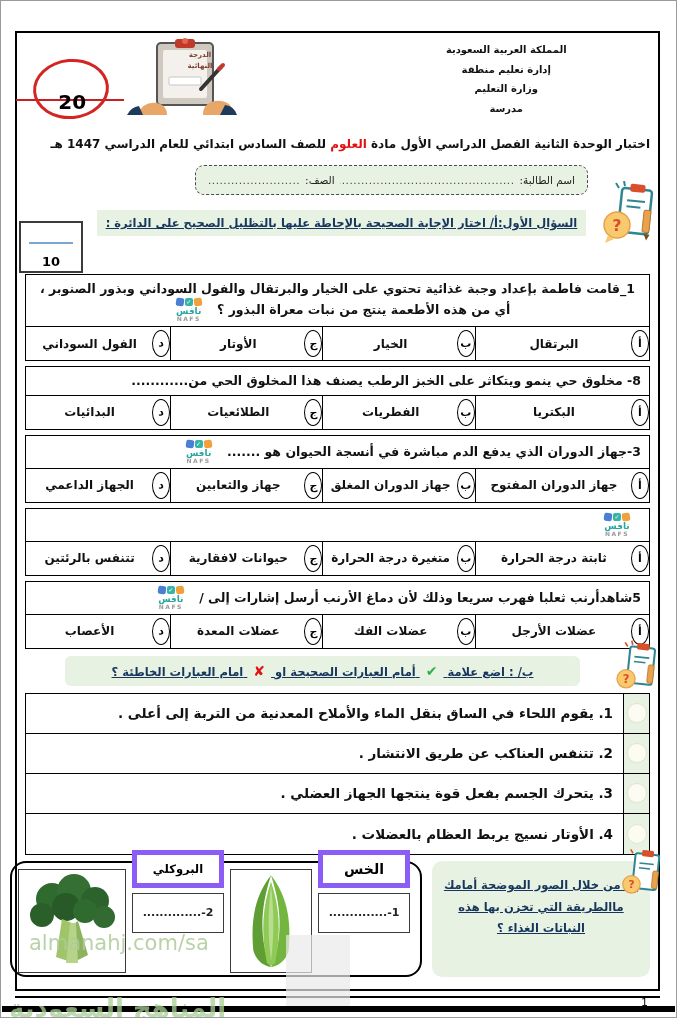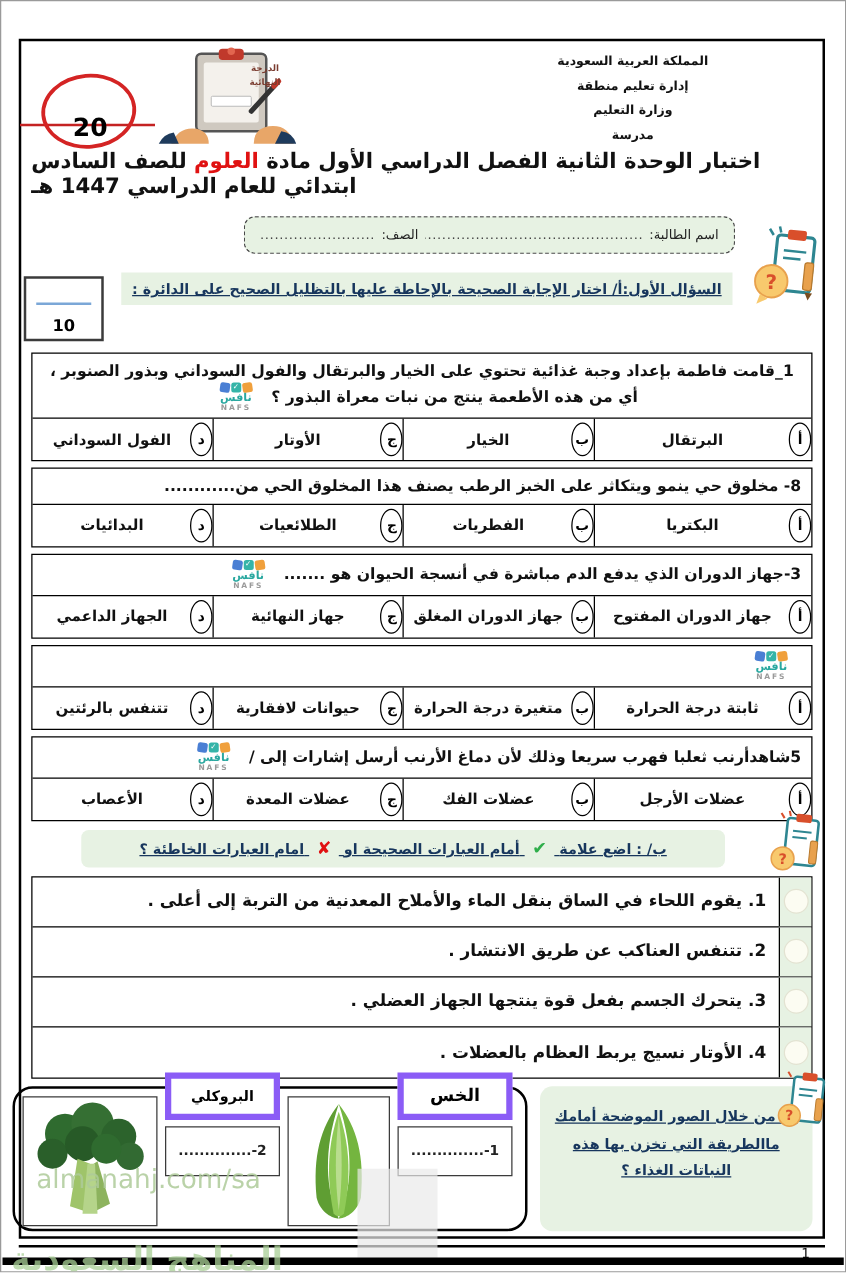--- a/index.html
+++ b/index.html
@@ -18,25 +18,25 @@
               line-height:1.95; padding-top:3px; }
   .header-art { flex:1; position:relative; }
 
   .red-line { position:absolute; left:-9px; top:62px; width:108px; height:2px; background:#c42222; }
   .score-circle { position:absolute; left:8px; top:22px; width:76px; height:60px;
                   border:3px solid #d42424; border-radius:50%; transform:rotate(-5deg);
                   display:flex; align-items:flex-end; justify-content:center; background:transparent; }
   .score-circle span { font-size:20px; font-weight:bold; color:#000; transform:rotate(5deg); padding-bottom:2px; }
 
   .clipboard-art { position:absolute; left:92px; top:0; width:120px; height:80px; }
-  .clip-words { position:absolute; left:164px; top:13px; width:46px; text-align:center;
+  .clip-words { position:absolute; left:152px; top:13px; width:46px; text-align:center;
                 font-size:7px; font-weight:bold; color:#7a3b2e; line-height:1.5; }
 
   
-  .exam-title { text-align:left; font-size:17px; font-weight:bold; color:#111; margin-top:2px; }
+  .exam-title { text-align:right; font-size:12px; font-weight:bold; color:#111; margin-top:20px; }
   .exam-title .subject { color:#e01212; }
 
   
   .student-box { margin:14px 62px 0 170px; background:#e7f2e3; border:1.6px dashed #4a4a4a;
                  border-radius:9px; padding:8px 12px; font-size:10.5px; color:#222;
                  display:flex; align-items:center; gap:5px; overflow:hidden; white-space:nowrap; }
   .student-box .dots { color:#444; letter-spacing:0.5px; overflow:hidden; }
   .dots-name { flex:1; }
 
   
@@ -276,21 +276,21 @@
         <div class="opt o1">
           <span class="letter">أ</span>
           <span class="opt-text">جهاز الدوران المفتوح</span>
         </div>
         <div class="opt o2">
           <span class="letter">ب</span>
           <span class="opt-text">جهاز الدوران المغلق</span>
         </div>
         <div class="opt o3">
           <span class="letter">ج</span>
-          <span class="opt-text">جهاز النهائية</span>
+          <span class="opt-text">جهاز والثعابين</span>
         </div>
         <div class="opt o4">
           <span class="letter">د</span>
           <span class="opt-text">الجهاز الداعمي</span>
         </div>
       </div>
     </div>
 
     <div class="q-block">
       <div class="q-text right">

